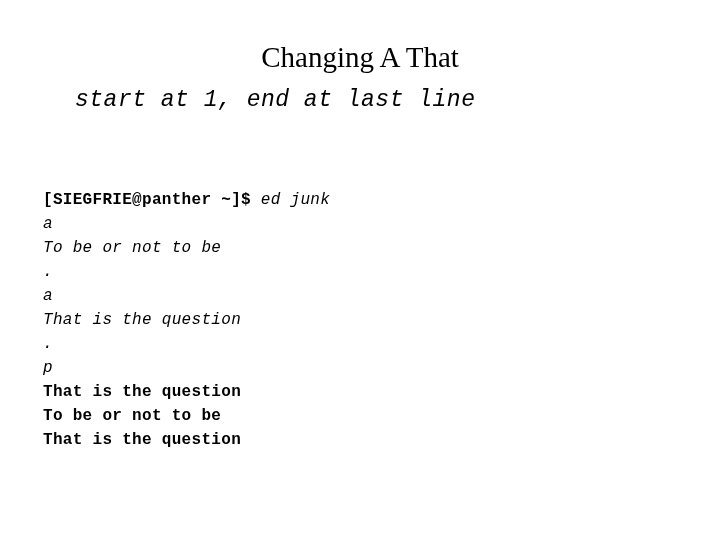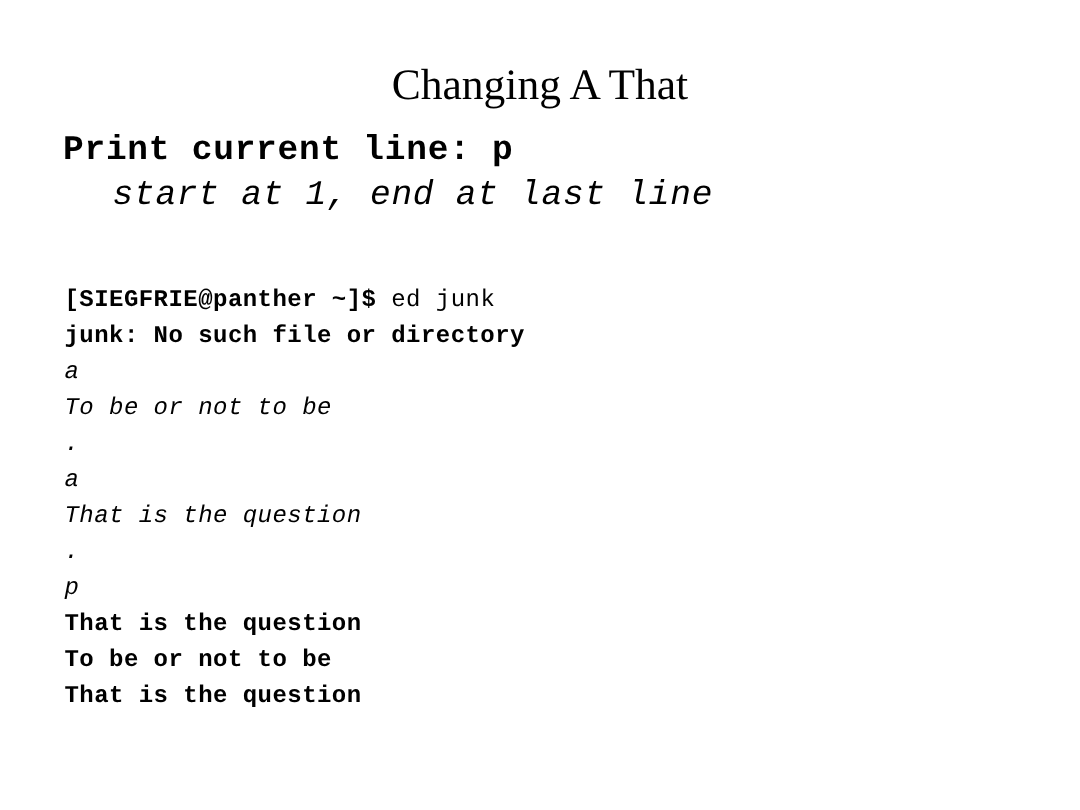--- a/index.html
+++ b/index.html
@@ -83,36 +83,35 @@
   }
   .seg {
     white-space: pre;
   }
   .seg.s-bold {
     font-weight: 700;
     font-style: normal;
   }
   .seg.s-italic {
     font-weight: 400;
+    font-style: italic;
     text-align: center;
   }
 </style>
 </head>
 <body>
 
 <div id="slide-title">Changing A That</div>
 
 <div id="bullets">
-    <div class="bullet-line b-bold">Print current line: p</div>
     <div class="bullet-line b-italic">start at 1, end at last line</div>
   </div>
 
 <div id="terminal">
     <div class="term-line"><span class="seg s-bold">[SIEGFRIE@panther ~]$ </span><span class="seg s-italic">ed junk</span></div>
-    <div class="term-line t-bold">junk: No such file or directory</div>
     <div class="term-line t-italic">a</div>
     <div class="term-line t-italic">To be or not to be</div>
     <div class="term-line t-italic">.</div>
     <div class="term-line t-italic">a</div>
     <div class="term-line t-italic">That is the question</div>
     <div class="term-line t-italic">.</div>
     <div class="term-line t-italic">p</div>
     <div class="term-line t-bold">That is the question</div>
     <div class="term-line t-bold">To be or not to be</div>
     <div class="term-line t-bold">That is the question</div>

